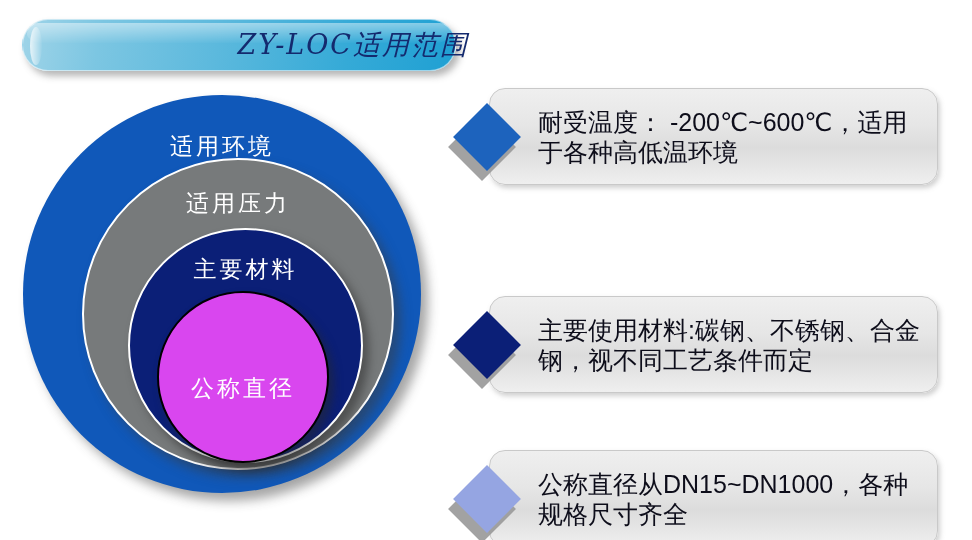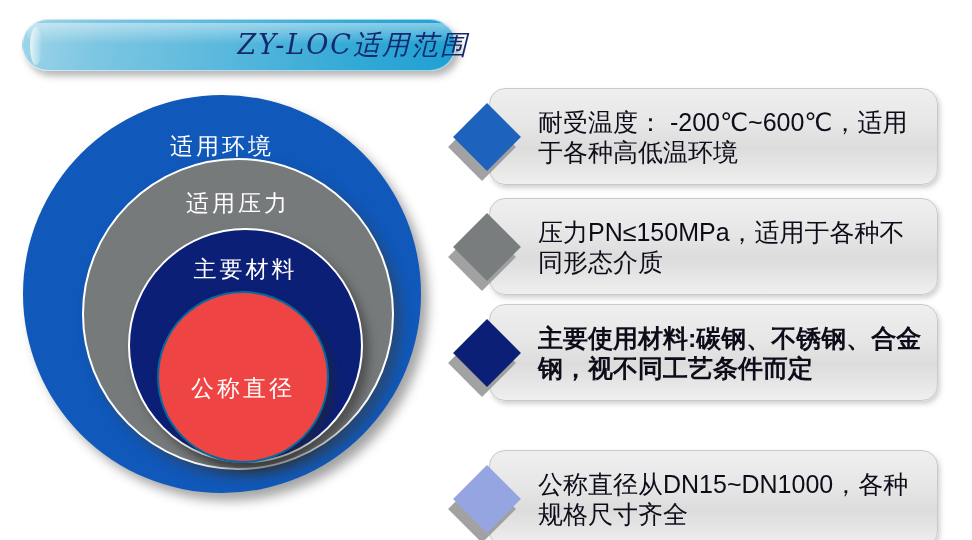--- a/index.html
+++ b/index.html
@@ -109,23 +109,23 @@
     left: 128px; top: 150px;
     width: 235px; height: 235px;
     background: #0b1f77;
     box-shadow: 6px 7px 10px rgba(40,40,40,0.5);
     border: 2px solid #ffffff;
   }
   #ring-3 > .ring-label { margin-top: 24px; }
   #ring-4 {
     left: 157px; top: 213px;
     width: 172px; height: 172px;
-    background: #ef4444;
+    background: #d946ef;
     box-shadow: 5px 6px 9px rgba(40,40,40,0.5);
-    border: 2px solid #0369a1;
+    border: 2px solid #000000;
   }
   #ring-4 > .ring-label { margin-top: 80px; color: #ffffff; }
 
   
   #callouts {
     position: absolute;
     left: 489px;
     top: 88px;
     width: 452px;
     height: 440px;
@@ -136,21 +136,21 @@
     width: 449px;
     height: 97px;
     border-radius: 16px;
     box-sizing: border-box;
     border: 1px solid #c9c9c9;
     background: linear-gradient(180deg, #efefef 0%, #e6e6e6 38%, #dcdcdc 62%, #efefef 100%);
     box-shadow: 2px 3px 5px rgba(120,120,120,0.35);
   }
   #callout-0 { top: 0px; }
   #callout-1 { top: 110px; }
-  #callout-2 { top: 216px; font-weight: bold; }
+  #callout-2 { top: 208px; }
   #callout-3 { top: 322px; margin-top: 40px; }
 
   .callout-text {
     position: absolute;
     left: 48px;
     top: 18px;
     right: 12px;
     font-size: 25px;
     line-height: 30px;
     color: #0d0d1a;
@@ -217,27 +217,20 @@
 <div id="callouts">
 
   <div class="callout" id="callout-0">
     <div class="diamond-wrap">
       <div class="diamond-shadow"></div>
       <div class="diamond d-blue"></div>
     </div>
     <div class="callout-text">耐受温度： -200℃~600℃，适用于各种高低温环境</div>
   </div>
 
-  <div class="callout" id="callout-1">
-    <div class="diamond-wrap">
-      <div class="diamond-shadow"></div>
-      <div class="diamond d-gray"></div>
-    </div>
-    <div class="callout-text">压力PN≤150MPa，适用于各种不同形态介质</div>
-  </div>
 
   <div class="callout" id="callout-2">
     <div class="diamond-wrap">
       <div class="diamond-shadow"></div>
       <div class="diamond d-navy"></div>
     </div>
     <div class="callout-text">主要使用材料:碳钢、不锈钢、合金钢，视不同工艺条件而定</div>
   </div>
 
   <div class="callout" id="callout-3">

